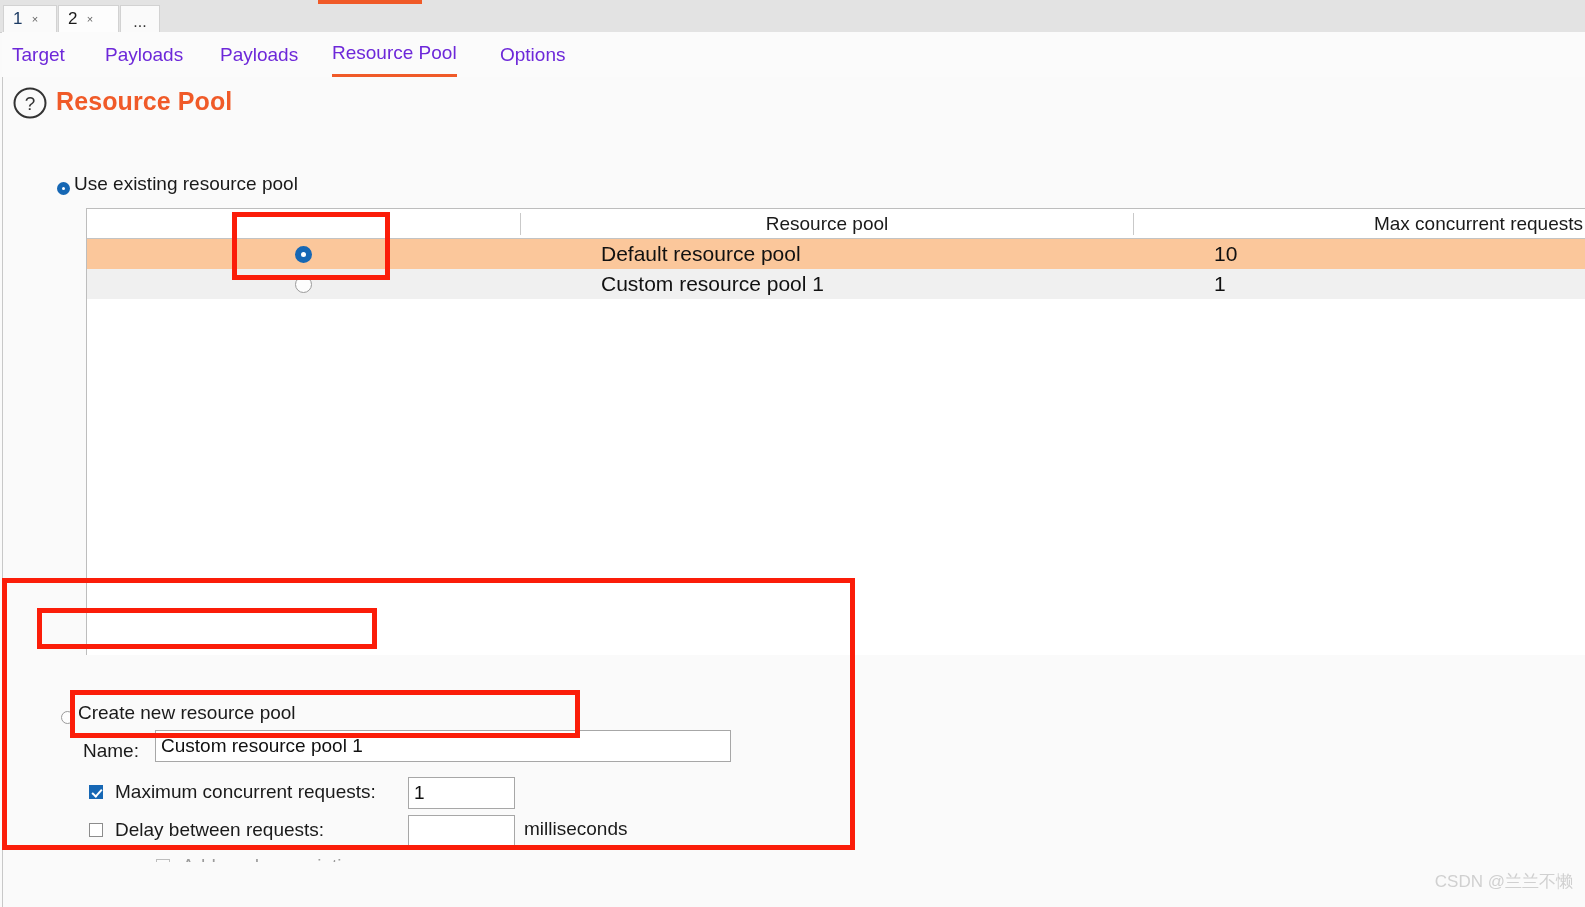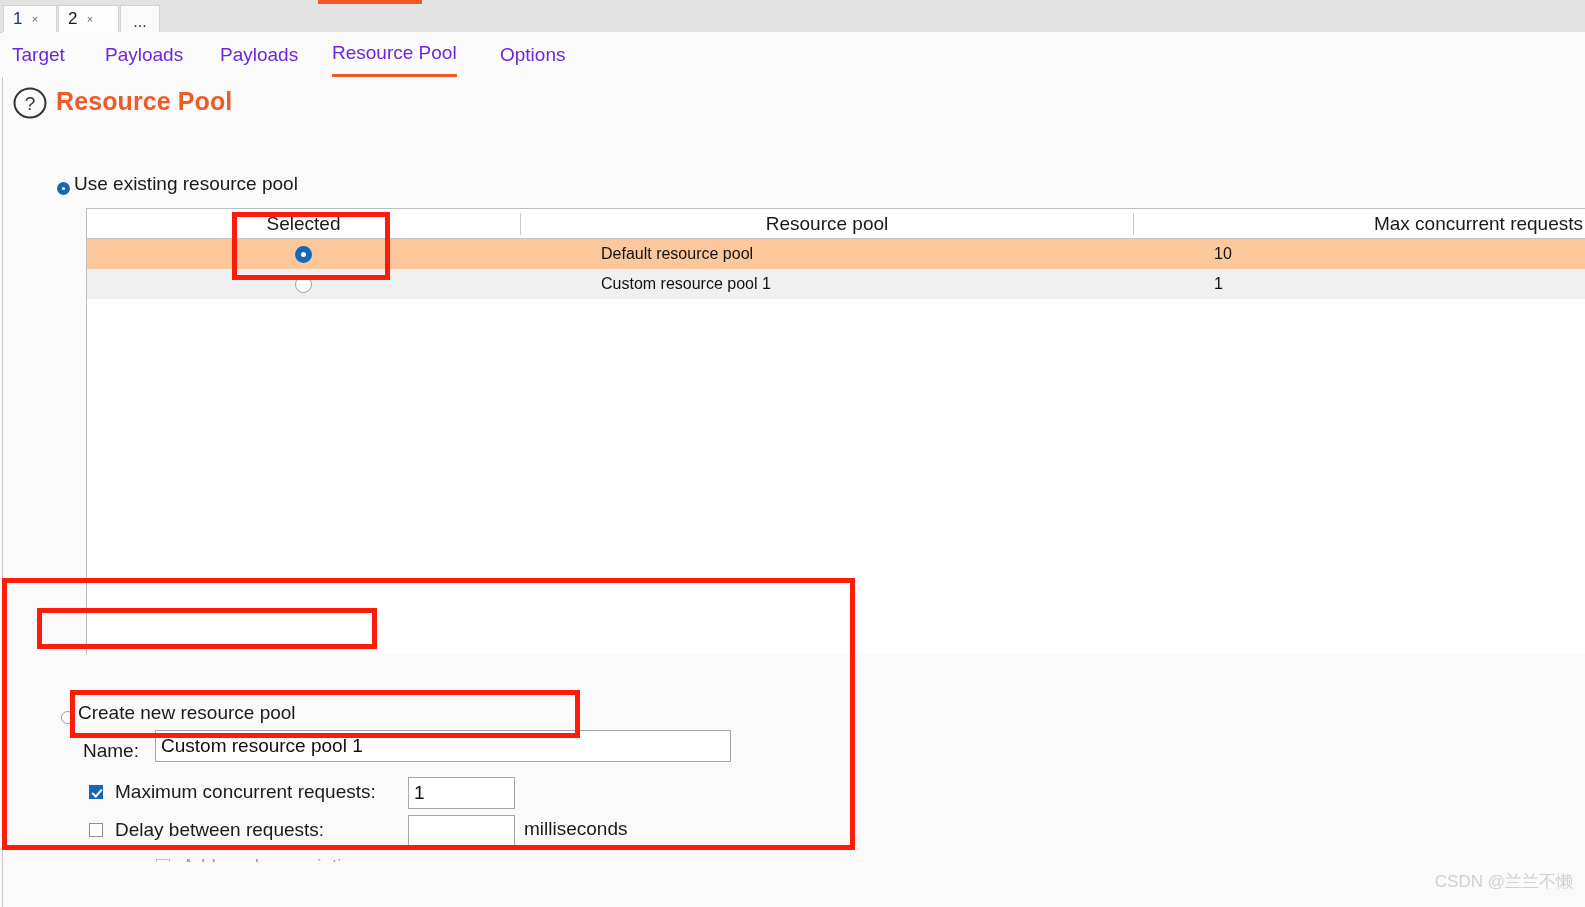--- a/index.html
+++ b/index.html
@@ -237,21 +237,21 @@
     width: 100%;
     height: 30px;
   }
   .trow.sel { background: #fbc79b; top: 30px; }
   .trow.alt { background: #f0f0f0; top: 60px; }
   .cell {
     position: absolute;
     top: 0; height: 30px;
     display: flex;
     align-items: center;
-    font-size: 16px;
+    font-size: 21px;
     color: #111111;
   }
   .cell.center { justify-content: center; }
 
   
   .form-area {
     position: absolute;
     left: 0; top: 578px;
     width: 1583px;
     height: 252px;
@@ -387,21 +387,20 @@
     <div class="page-title">Resource Pool</div>
 
     <div class="radio-row" style="left:54px; top:96px;">
       <span class="radio checked"></span>
       <span class="lbl">Use existing resource pool</span>
     </div>
 
     <div class="table">
 
       <div class="thead">
-        <div class="th center" style="left:0px; width:433px; justify-content:center;">Selected</div>
         <div class="th-sep" style="left:433px;"></div>
         <div class="th" style="left:434px; width:612px; justify-content:center;">Resource pool</div>
         <div class="th-sep" style="left:1046px;"></div>
         <div class="th" style="left:1047px; width:453px; justify-content:flex-end; padding-right:4px;">Max concurrent requests</div>
       </div>
 
       <div class="trow sel">
         <div class="cell center" style="left:0px; width:433px;">
           <span class="radio big checked"></span>
         </div>

